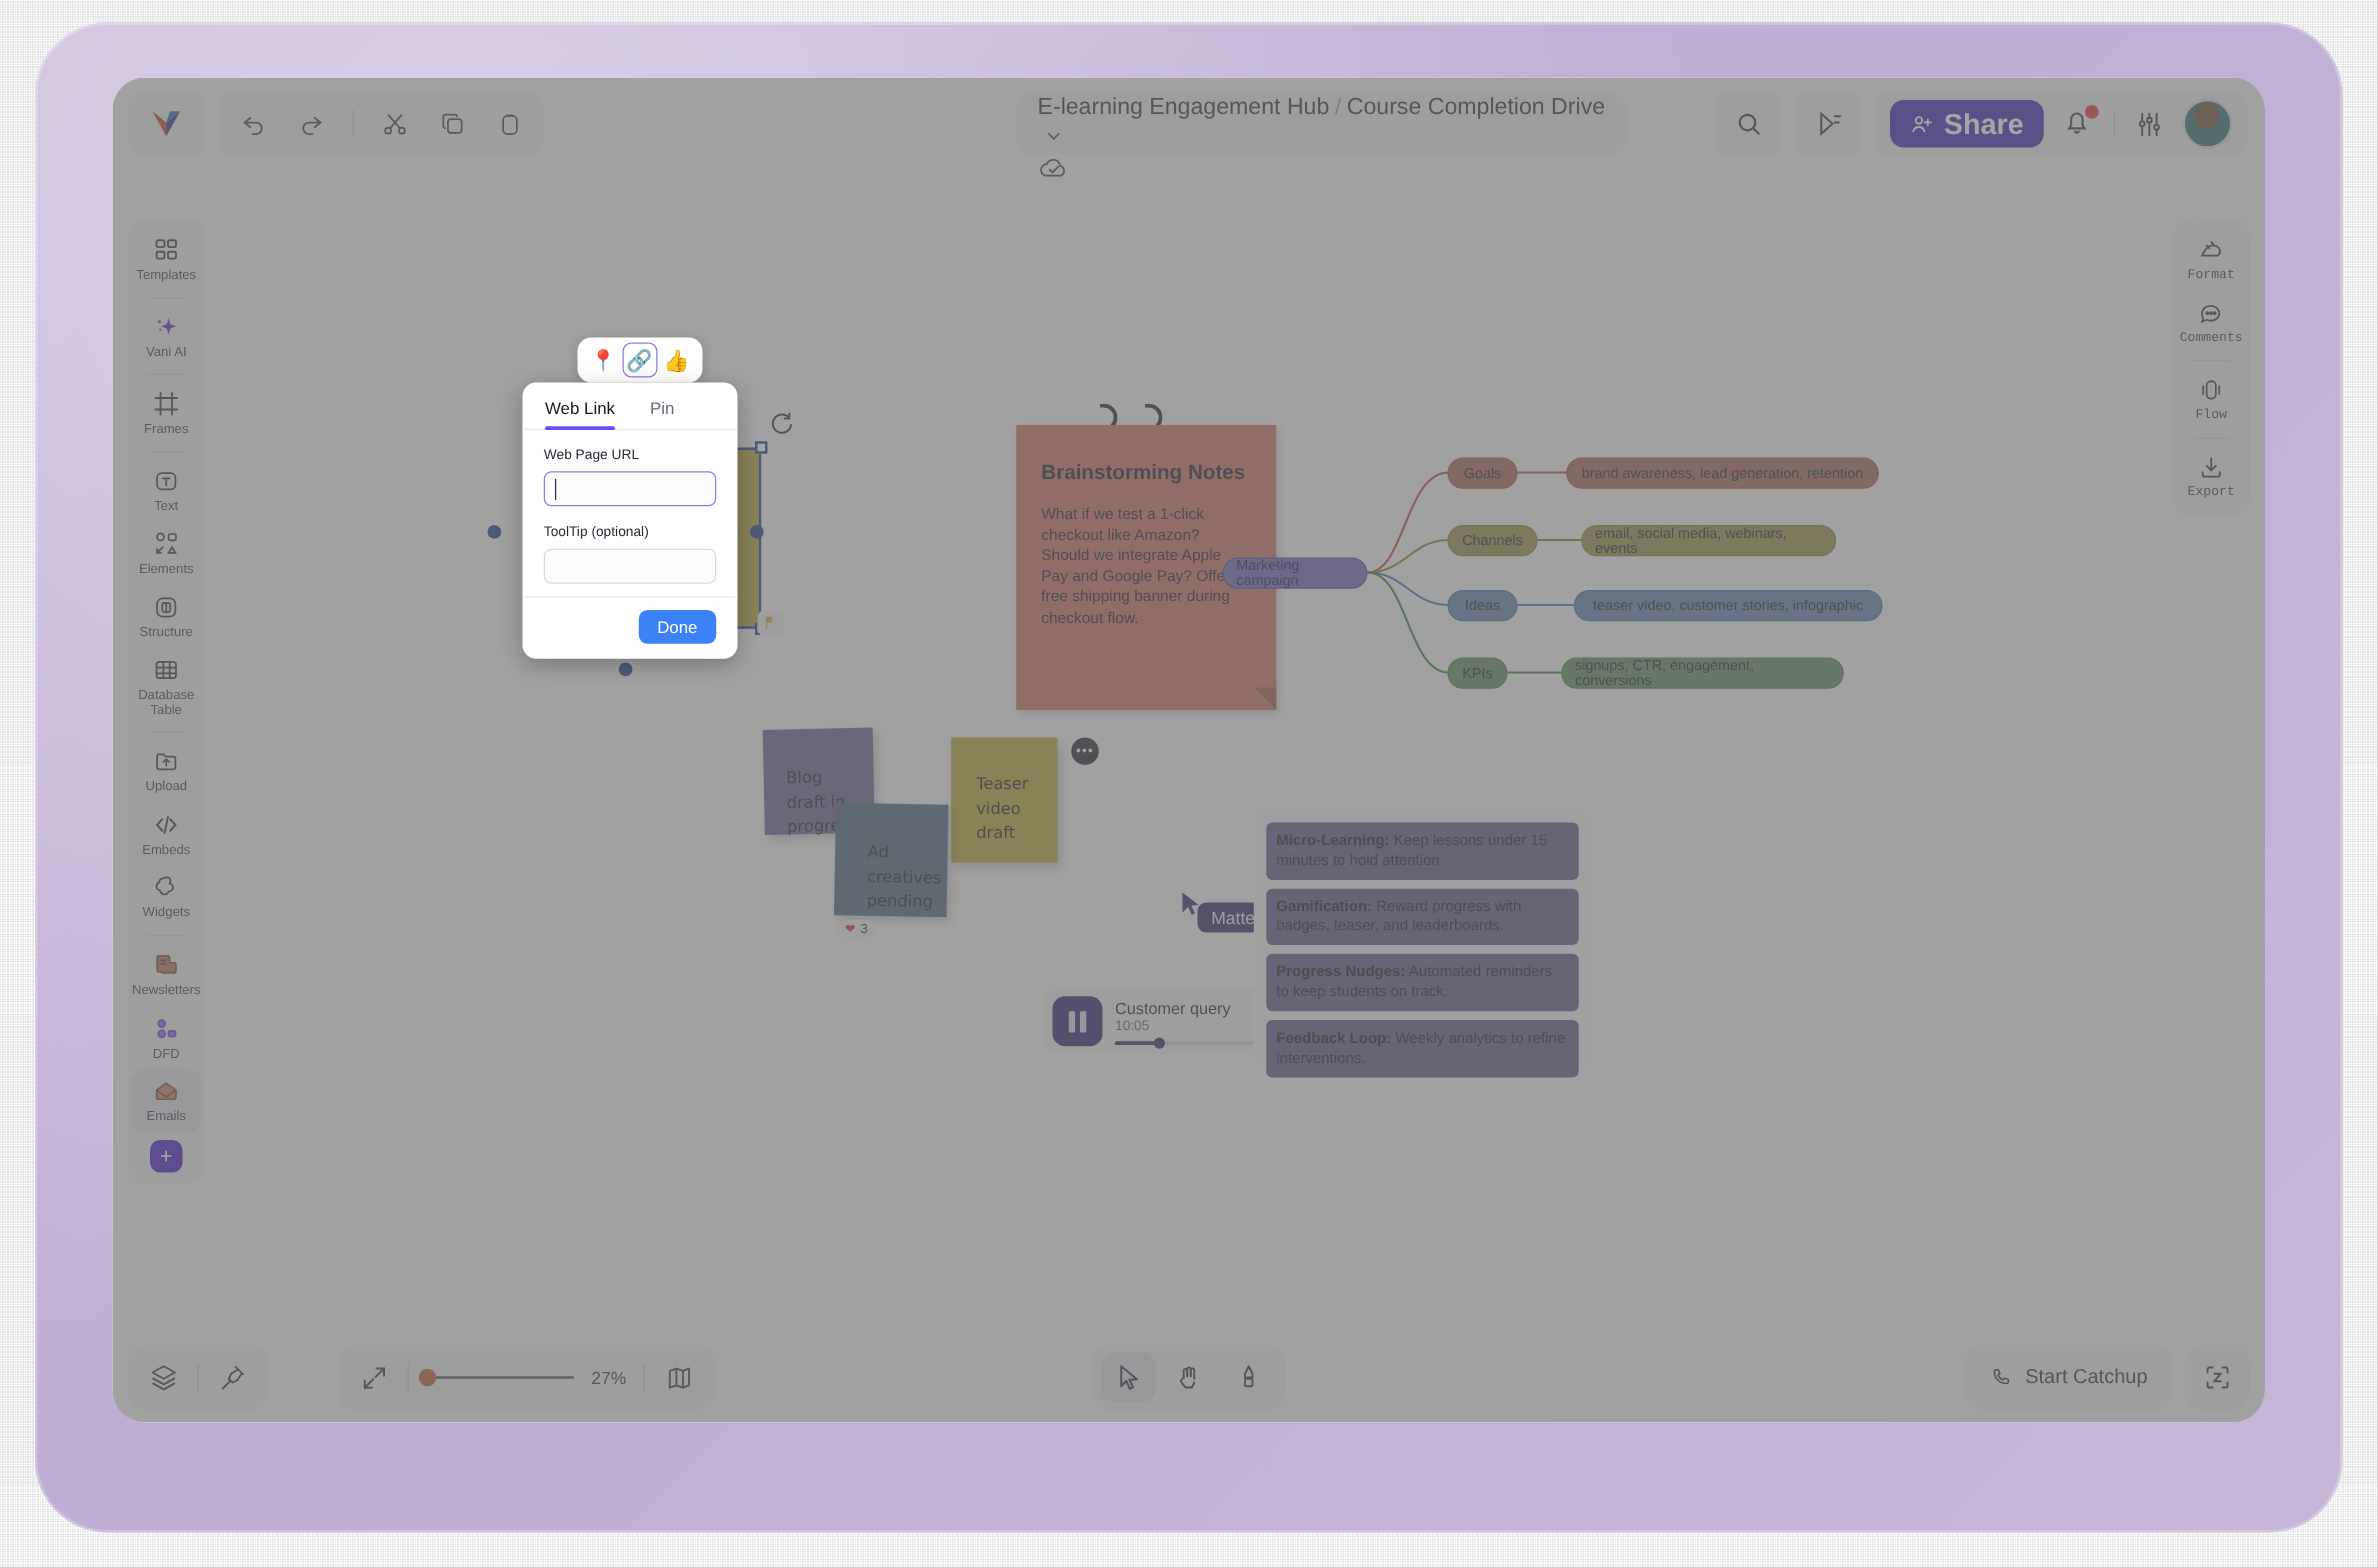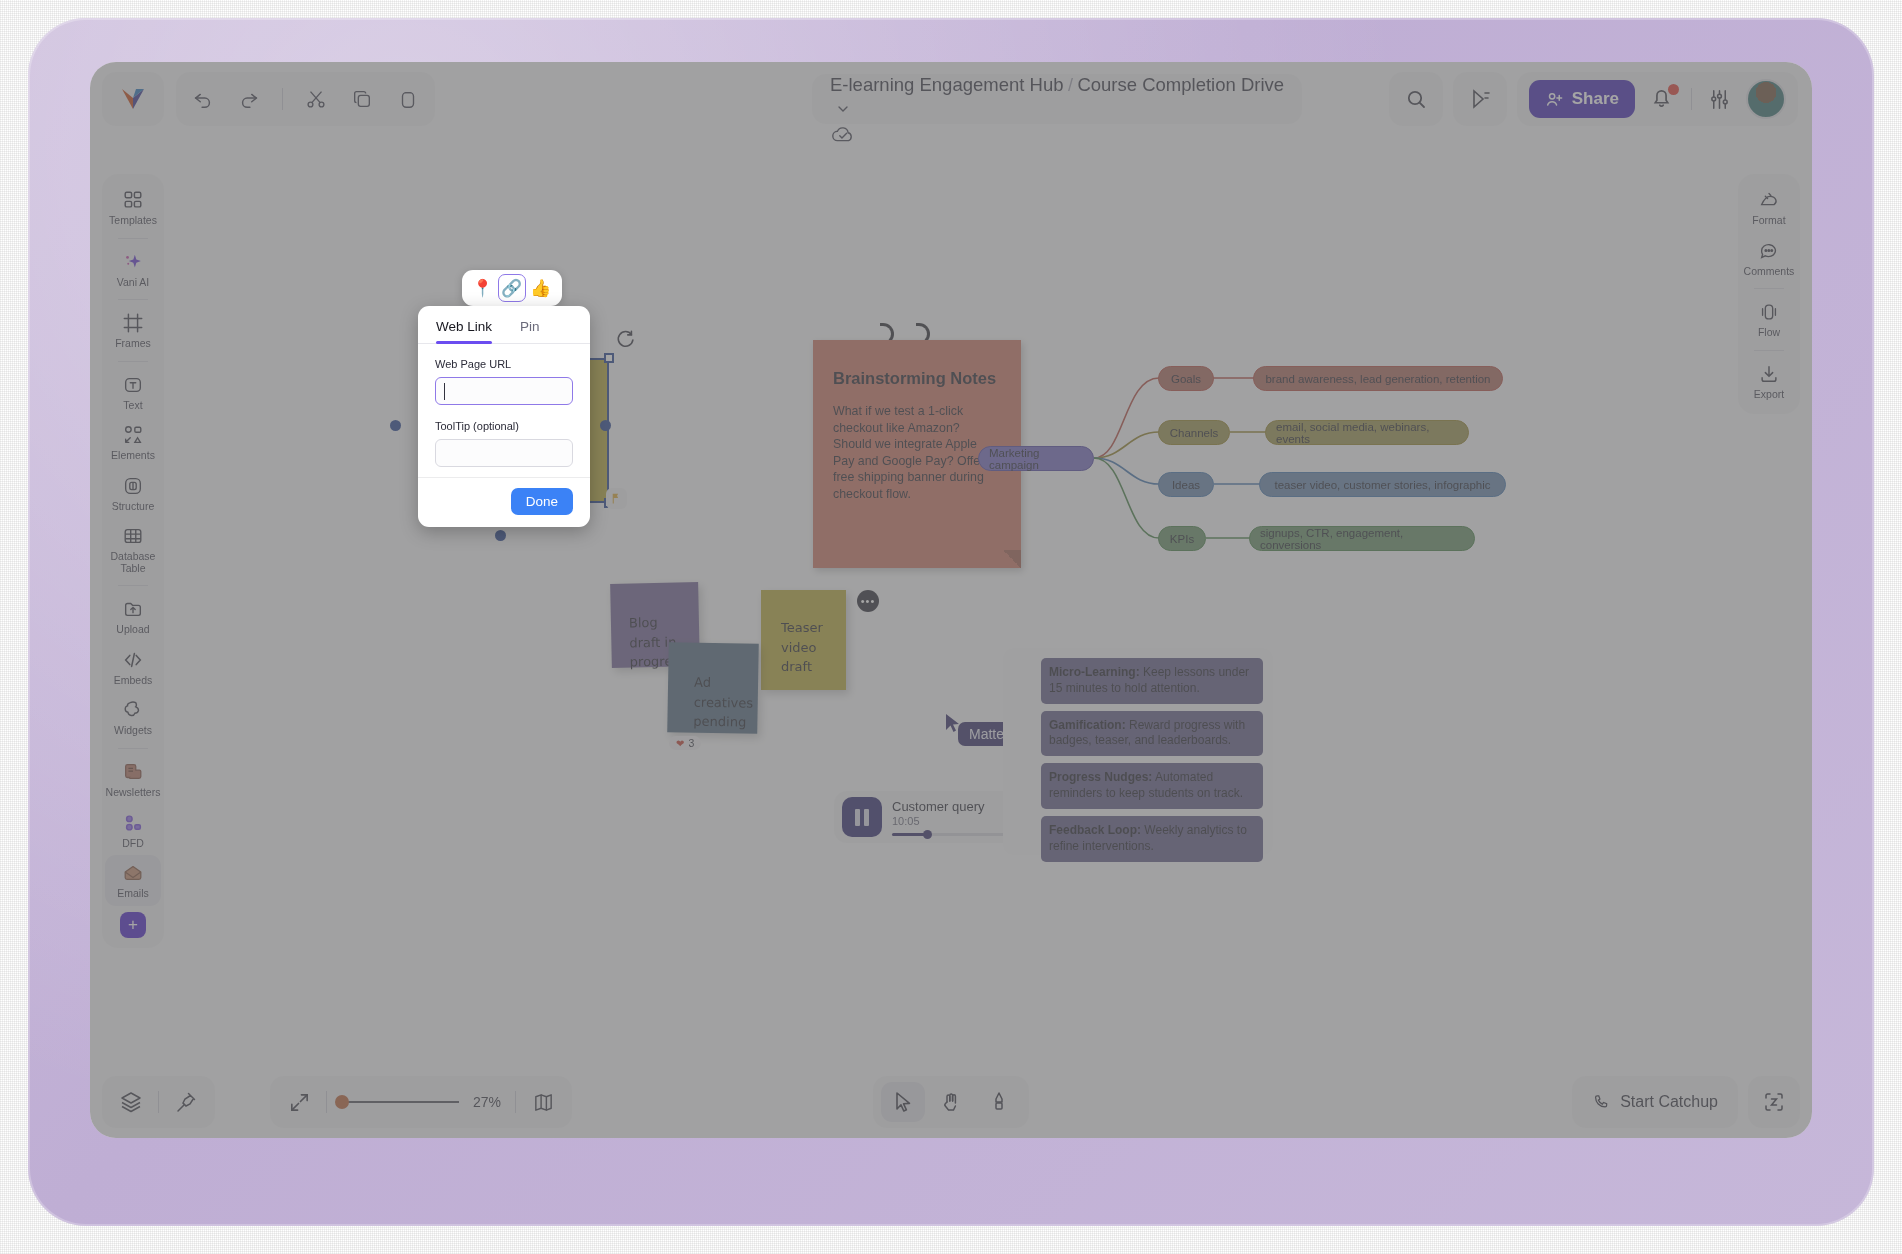--- a/index.html
+++ b/index.html
@@ -63,21 +63,21 @@
     position:absolute; left:722px; top:12px; height:50px; padding:0 18px; gap:14px;
     border-radius:14px; background:#ededf0;
   }
   .crumb { font-size:18.5px; color:#2e2e3c; white-space:nowrap; }
   .crumbSlash { color:#9b9bab; font-size:18px; }
   #rightTools { position:absolute; right:14px; top:10px; display:flex; gap:10px; align-items:center; }
   .sqbtn { width:54px; height:54px; border-radius:14px; background:#ededf0; display:flex; align-items:center; justify-content:center; }
   #shareGroup { height:54px; border-radius:14px; background:#ededf0; display:flex; align-items:center; padding:0 12px; gap:14px; }
   #shareBtn {
     background:#3a1fb0; color:#fff; border-radius:11px; height:38px; padding:0 16px;
-    display:flex; align-items:center; gap:8px; font-size:17px; font-weight:600;
+    display:flex; align-items:center; gap:8px; font-size:23px; font-weight:600;
   }
   .bellWrap { position:relative; width:28px; height:28px; }
   .bellDot { position:absolute; right:-2px; top:-1px; width:11px; height:11px; border-radius:50%; background:#e0352b; }
   #avatar {
     width:40px; height:40px; border-radius:50%;
     background: radial-gradient(circle at 50% 32%, #6b4a33 0 34%, #2f6b6b 34% 100%);
     border:2px solid #d9d9e0;
   }
   
   #leftbar {
@@ -87,21 +87,21 @@
   }
   .sbItem { width:56px; padding:7px 0 6px; display:flex; flex-direction:column; align-items:center; gap:4px; border-radius:11px; }
   .sbItem.active { background:#e0dfe6; }
   .sbLabel { font-size:10.5px; color:#3a3a48; text-align:center; line-height:1.1; }
   .sbDiv { width:30px; height:1px; background:#d6d6de; margin:5px 0; }
   #addBtn { width:26px; height:26px; border-radius:8px; background:#4318c4; color:#fff; display:flex; align-items:center; justify-content:center; font-size:17px; margin:6px 0 2px; }
   
   #rightbar {
     position:absolute; right:12px; top:112px; width:62px;
     background:#ededf0; border-radius:16px; padding:8px 0;
-    display:flex; flex-direction:column; align-items:center;
+    display:flex; flex-direction:column; align-items:center;font-family:Liberation Mono, monospace;
   }
   
   #canvas { position:absolute; left:84px; top:96px; right:84px; bottom:70px; }
   
   #brainstorm {
     position:absolute; left:639px; top:182px; width:208px; height:228px;
     background:#c8705e; color:#1d1d28; padding:28px 20px 0;
     box-shadow: 2px 3px 7px rgba(0,0,0,.22);
   }
   #brainstorm h3 { font-size:16.5px; line-height:1.23; font-weight:700; margin-bottom:15px; }
@@ -147,21 +147,21 @@
   .mmNode {
     position:absolute; border-radius:13px; border:1.6px solid; font-size:11.5px;
     color:#1e1e2a; display:flex; align-items:center; justify-content:center; padding:0 10px; height:25px;
   }
   
   #listPanel {
     position:absolute; left:829px; top:490px; width:270px; height:207px;
     background:#f2f2f5; border-radius:10px; padding:10px 10px;
     display:flex; flex-direction:column; gap:7px;
   }
-  .listItem { background:#5a5580; color:#1a1a24; border-radius:5px; padding:7px 8px; font-size:12px; line-height:1.32;margin-left:28px; }
+  .listItem { background:#5a5580; color:#1a1a24; border-radius:5px; padding:7px 8px; font-size:12px; line-height:1.32; }
   .listItem b { font-weight:700; }
   
   #selBox { position:absolute; left:310px; top:200px; width:125px; height:145px; border:2.5px solid #1b3a8c; }
   #selSticky { position:absolute; left:312px; top:202px; width:121px; height:141px; background:#b3a231; }
   .hSq { position:absolute; width:10px; height:10px; background:#fff; border:2px solid #1b3a8c; }
   .hDot { position:absolute; width:11px; height:11px; border-radius:50%; background:#1b3a8c; }
   #rotIcon { position:absolute; left:440px; top:170px; width:22px; height:22px; color:#2b2b38; }
   #flagBadge { position:absolute; left:432px; top:330px; width:21px; height:21px; border-radius:6px; background:#ededf0;
                display:flex; align-items:center; justify-content:center; }
   #miniTools {

